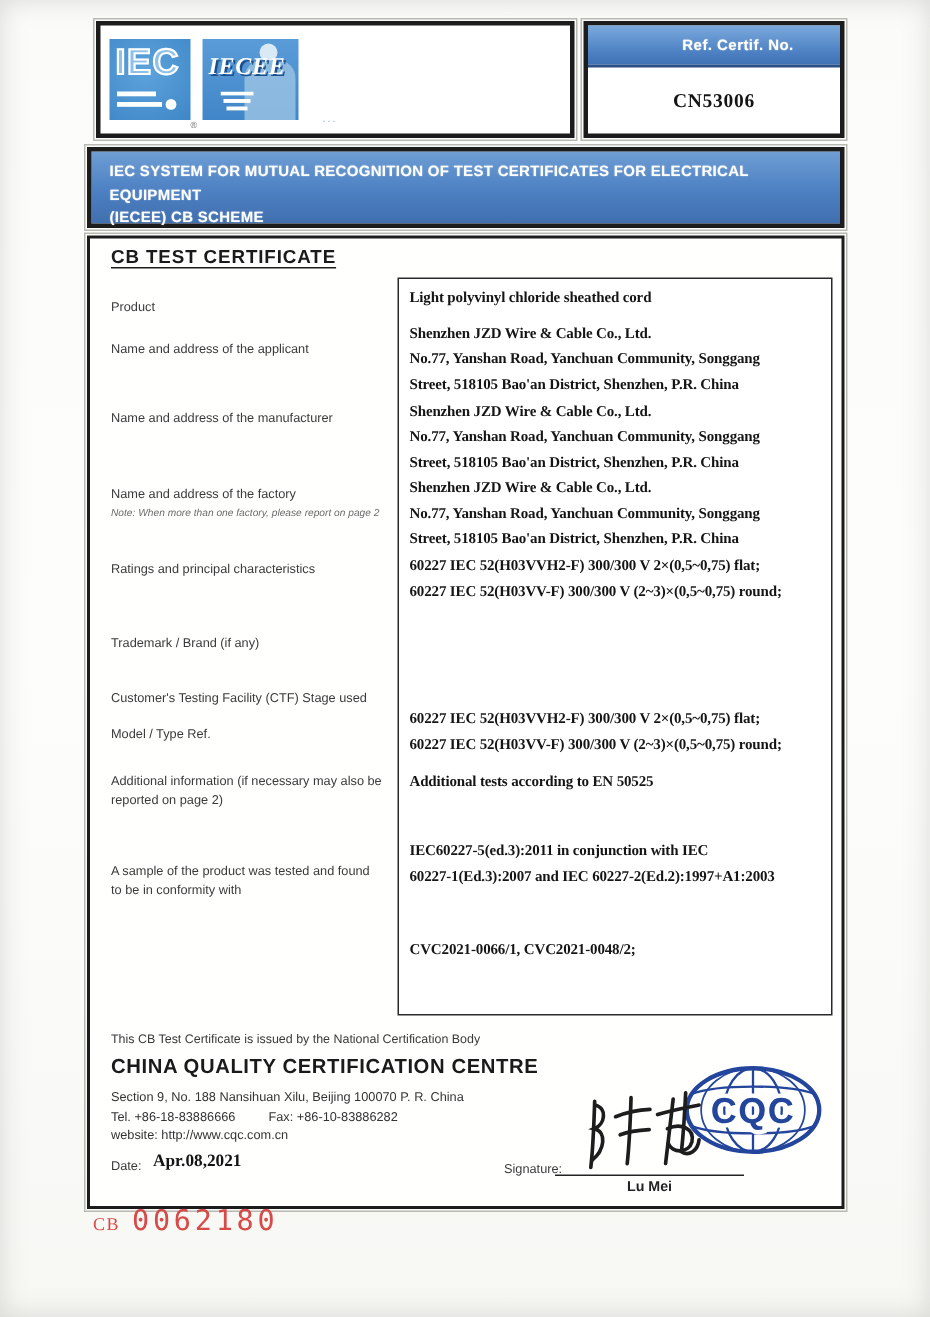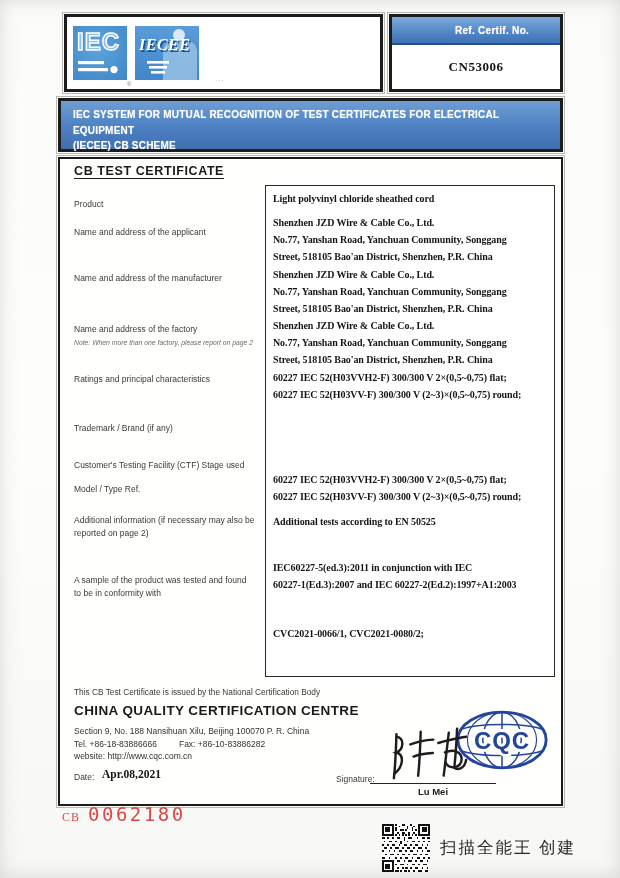--- a/index.html
+++ b/index.html
@@ -179,21 +179,21 @@
       <div class="val" style="top:131px">Shenzhen JZD Wire &amp; Cable Co., Ltd.
 No.77, Yanshan Road, Yanchuan   Community, Songgang
 Street, 518105 Bao'an District, Shenzhen, P.R. China</div>
       <div class="val" style="top:183px">60227 IEC 52(H03VVH2-F) 300/300 V 2×(0,5~0,75) flat;
 60227 IEC 52(H03VV-F) 300/300 V (2~3)×(0,5~0,75) round;</div>
       <div class="val" style="top:285px">60227 IEC 52(H03VVH2-F) 300/300 V 2×(0,5~0,75) flat;
 60227 IEC 52(H03VV-F) 300/300 V (2~3)×(0,5~0,75) round;</div>
       <div class="val" style="top:327px">Additional tests according to EN 50525</div>
       <div class="val" style="top:373px">IEC60227-5(ed.3):2011 in conjunction with IEC
 60227-1(Ed.3):2007 and IEC 60227-2(Ed.2):1997+A1:2003</div>
-      <div class="val" style="top:439px">CVC2021-0066/1, CVC2021-0080/2;</div>
+      <div class="val" style="top:439px">CVC2021-0066/1, CVC2021-0048/2;</div>
     </div>
 
     <div class="issued-by">This CB Test Certificate is issued by the National Certification Body</div>
     <div class="org-name">CHINA QUALITY CERTIFICATION CENTRE</div>
     <div class="org-line org-addr">Section 9, No. 188 Nansihuan Xilu, Beijing 100070 P. R. China</div>
     <div class="org-line org-telfax"><span>Tel. +86-18-83886666</span><span class="tel-gap"></span><span>Fax: +86-10-83886282</span></div>
     <div class="org-line org-web">website: http://www.cqc.com.cn</div>
 
     <svg class="cqc-logo" width="96" height="62" viewBox="0 0 100 64">
       <ellipse cx="50" cy="32" rx="46" ry="29" fill="none" stroke="#24459c" stroke-width="3"></ellipse>
@@ -223,40 +223,14 @@
       </g>
     </svg>
     <div class="sig-line"></div>
     <div class="sig-name">Lu Mei</div>
   </div>
 
   <div class="stamp">
     <span class="stamp-prefix">CB</span><span class="stamp-number">0062180</span>
   </div>
 
-  <div class="scan-mark">
-    <svg class="qr" viewBox="0 0 29 29" shape-rendering="crispEdges">
-      <rect width="29" height="29" fill="#fff"></rect>
-      <g fill="#111">
-        <path d="M0,0h7v7h-7z M22,0h7v7h-7z M0,22h7v7h-7z"></path>
-        <path d="M1,1h5v5h-5z M23,1h5v5h-5z M1,23h5v5h-5z" fill="#fff"></path>
-        <path d="M2,2h3v3h-3z M24,2h3v3h-3z M2,24h3v3h-3z"></path>
-        <path d="M8,0h1v1h-1z M10,1h1v1h-1z M12,0h2v1h-2z M15,1h1v2h-1z M17,0h1v1h-1z M19,1h1v1h-1z
-                 M8,2h1v2h-1z M11,3h2v1h-2z M14,3h1v1h-1z M18,2h1v2h-1z M20,3h1v1h-1z
-                 M9,5h1v1h-1z M12,5h2v1h-2z M16,5h1v1h-1z M19,5h1v1h-1z
-                 M8,6h1v1h-1z M10,6h1v1h-1z M12,6h1v1h-1z M14,6h1v1h-1z M16,6h1v1h-1z M18,6h1v1h-1z M20,6h1v1h-1z
-                 M0,8h2v1h-2z M3,8h1v1h-1z M6,8h1v1h-1z M9,8h2v1h-2z M13,8h1v2h-1z M16,8h2v1h-2z M21,8h1v1h-1z M24,8h2v1h-2z M27,8h2v1h-2z
-                 M1,10h1v1h-1z M4,10h2v1h-2z M8,10h1v1h-1z M11,10h1v2h-1z M15,10h1v1h-1z M18,10h2v1h-2z M22,10h1v1h-1z M25,10h1v1h-1z M28,10h1v1h-1z
-                 M0,12h1v1h-1z M3,12h1v1h-1z M6,12h2v1h-2z M10,12h1v1h-1z M13,12h2v1h-2z M17,12h1v1h-1z M20,12h2v1h-2z M24,12h1v1h-1z M27,12h1v1h-1z
-                 M1,14h2v1h-2z M5,14h1v1h-1z M8,14h2v1h-2z M12,14h1v1h-1z M15,14h2v1h-2z M19,14h1v1h-1z M22,14h2v1h-2z M26,14h1v1h-1z
-                 M0,16h1v1h-1z M4,16h1v1h-1z M7,16h1v1h-1z M10,16h2v1h-2z M14,16h1v1h-1z M17,16h2v1h-2z M21,16h1v1h-1z M24,16h1v1h-1z M27,16h2v1h-2z
-                 M2,18h1v1h-1z M5,18h2v1h-2z M9,18h1v1h-1z M12,18h2v1h-2z M16,18h1v1h-1z M19,18h2v1h-2z M23,18h1v1h-1z M26,18h2v1h-2z
-                 M0,20h2v1h-2z M4,20h1v1h-1z M8,20h1v1h-1z M11,20h1v1h-1z M14,20h2v1h-2z M18,20h1v1h-1z M21,20h2v1h-2z M25,20h1v1h-1z M28,20h1v1h-1z
-                 M9,22h2v1h-2z M13,22h1v1h-1z M16,22h2v1h-2z M20,22h1v1h-1z M23,22h2v1h-2z M27,22h1v1h-1z
-                 M8,24h1v1h-1z M11,24h2v1h-2z M15,24h1v1h-1z M18,24h2v1h-2z M22,24h1v1h-1z M25,24h2v1h-2z
-                 M9,26h1v1h-1z M12,26h1v1h-1z M14,26h2v1h-2z M17,26h1v1h-1z M20,26h2v1h-2z M24,26h1v1h-1z M27,26h1v1h-1z
-                 M8,28h2v1h-2z M11,28h1v1h-1z M13,28h2v1h-2z M16,28h1v1h-1z M19,28h1v1h-1z M22,28h2v1h-2z M26,28h2v1h-2z"></path>
-      </g>
-    </svg>
-    <span class="scan-text">扫描全能王 创建</span>
-  </div>
 
 </div>
 
 </body></html>

